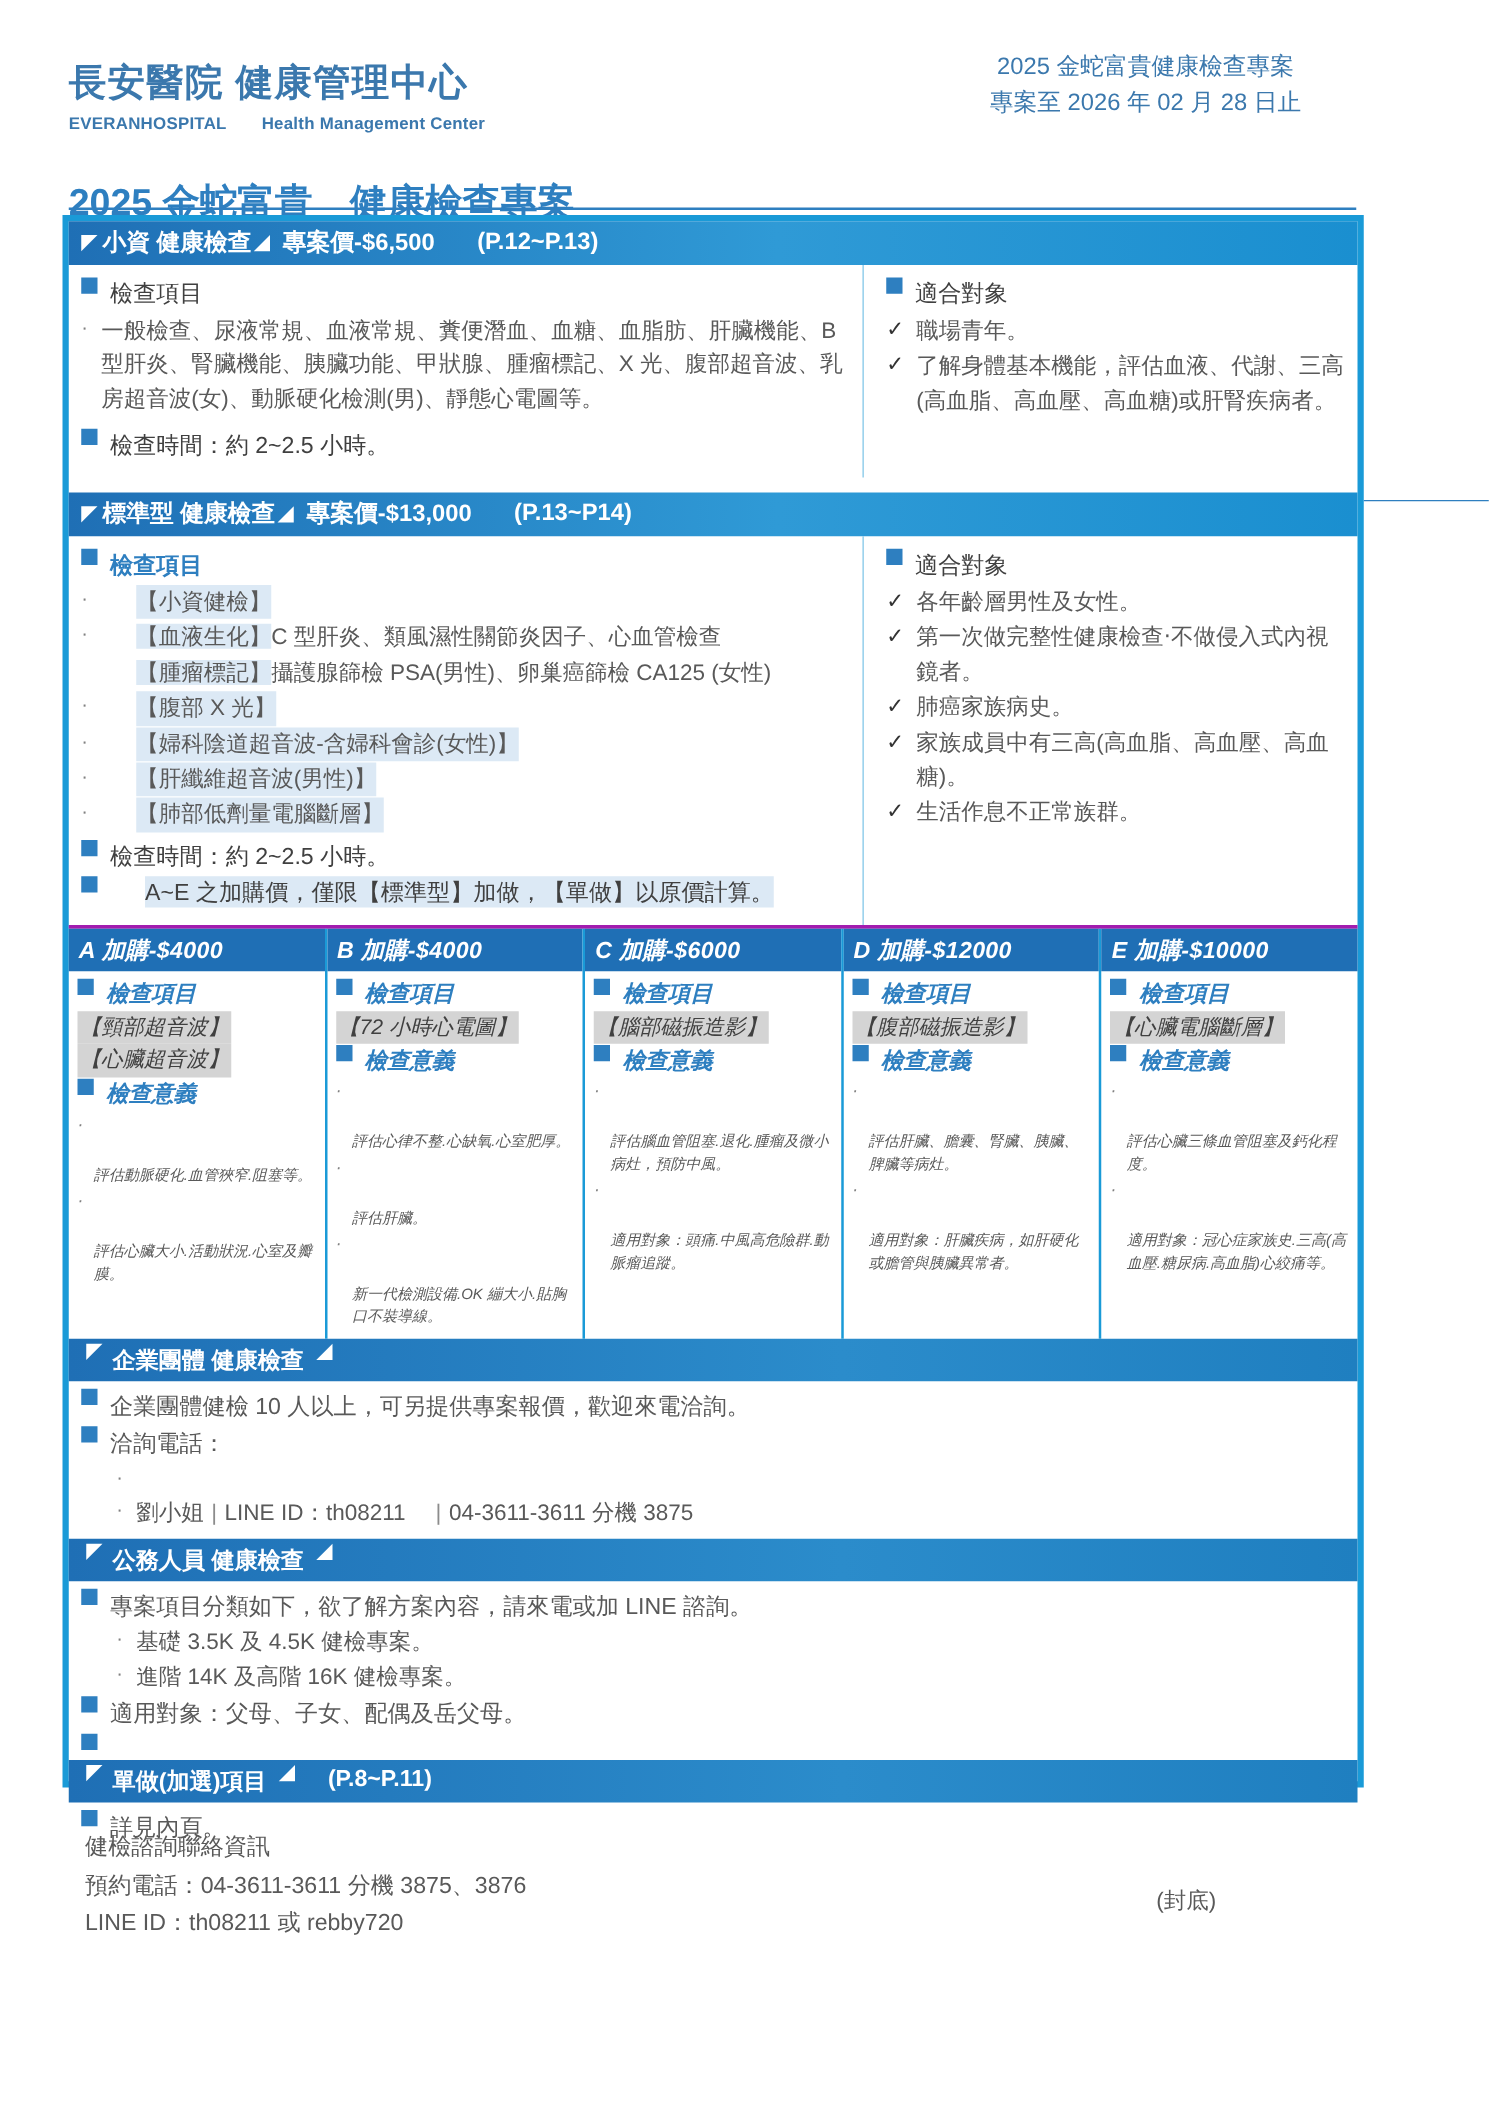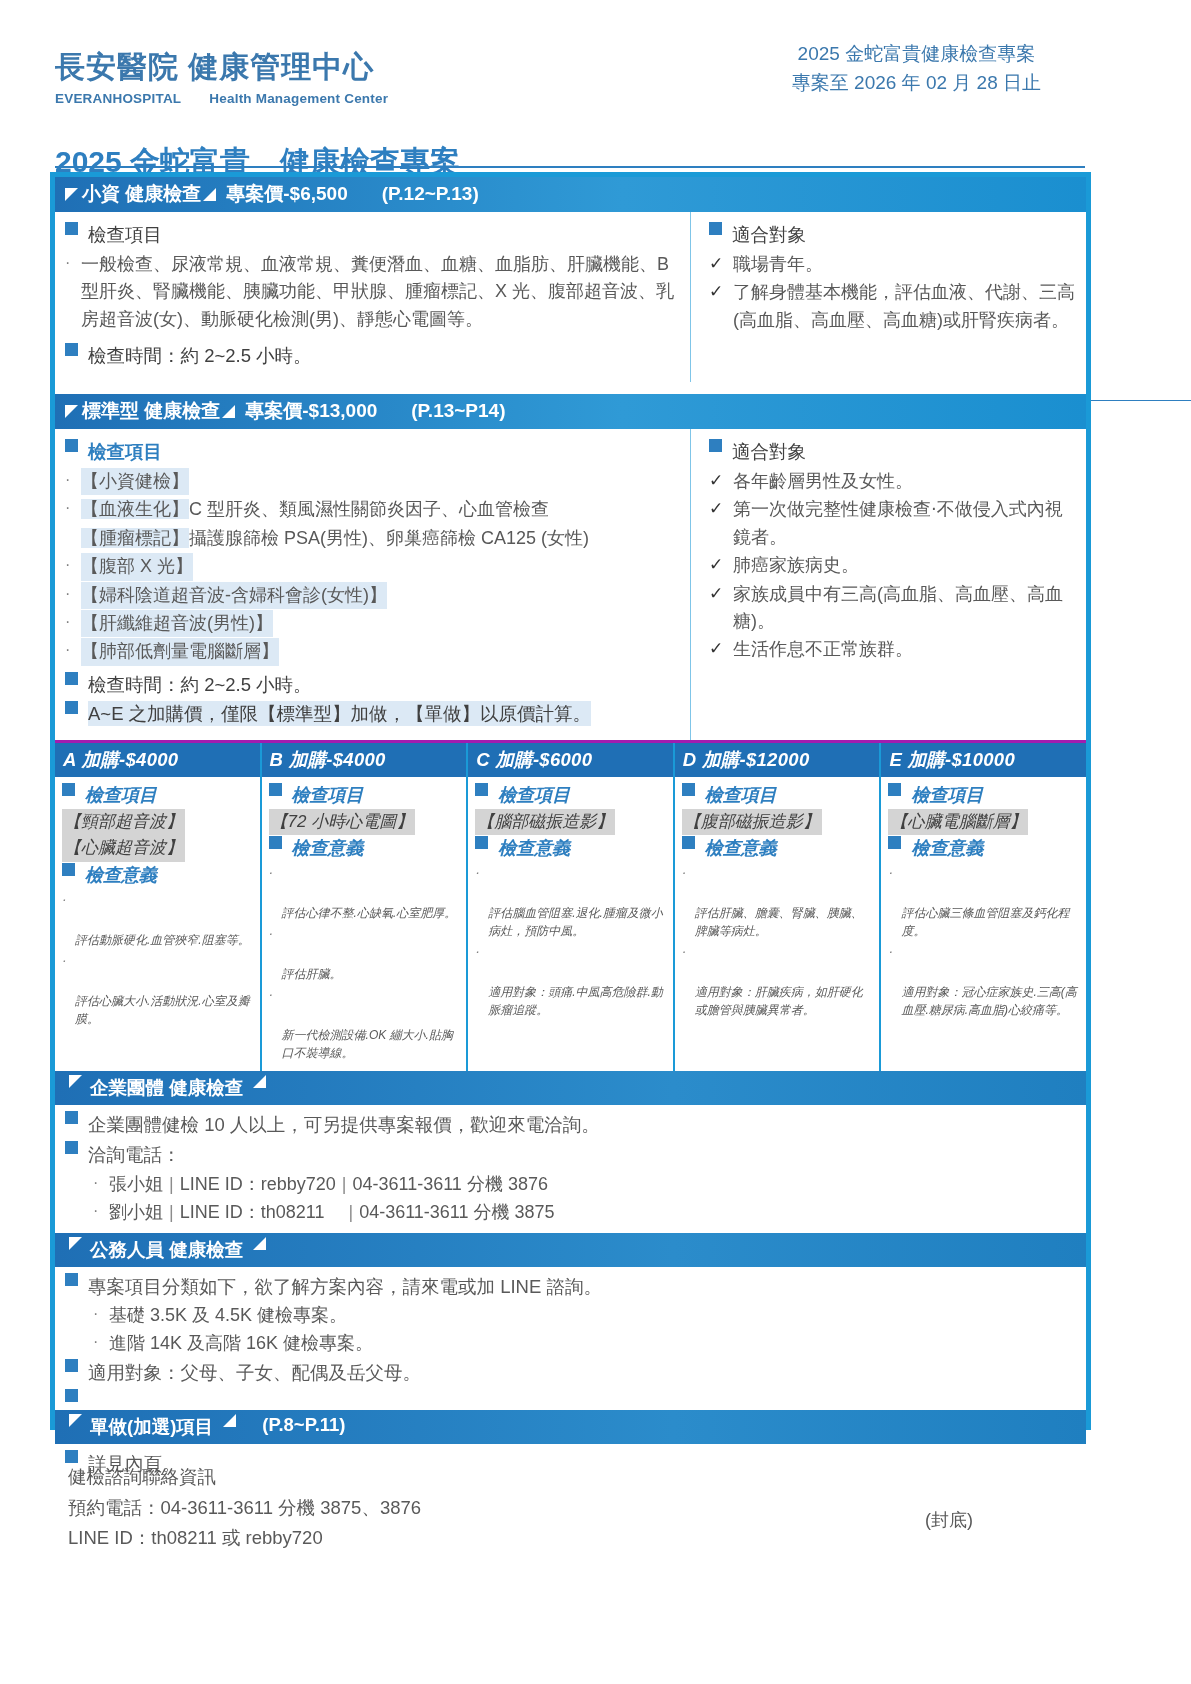--- a/index.html
+++ b/index.html
@@ -44,21 +44,21 @@
   .sq{display:inline-block;width:13px;height:13px;background:#2e7fc0;margin-right:10px;
       vertical-align:1px;flex:0 0 13px;}
   .row{display:flex;align-items:flex-start;margin:2px 0 4px 0;}
   .row .txt{font-size:18px;line-height:1.5;color:#595959;}
   .h-item{font-size:18.5px;color:#404040;font-weight:normal;}
   .h-item.blue{color:#2e7fc0;font-weight:bold;}
   .dot{flex:0 0 16px;color:#808080;font-size:16px;line-height:1.55;text-align:left;}
   .chk{flex:0 0 24px;color:#333;font-size:17px;line-height:1.5;}
   .bul{display:flex;align-items:flex-start;margin:1px 0;}
   .bul .body{font-size:18px;line-height:1.52;color:#595959;}
-  .hl{background:#dce9f5;}
+  .hl{background:#dce9f5;margin-left:28px;}
   .hl-g{background:#d4d4d4;}
 
   
   .opts{display:flex;border-top:3px solid #a21caf;font-style:italic;}
   .opt{flex:1 1 0;border-left:2px solid #1a9ad7;min-width:0;}
   .opt:first-child{border-left:none;}
   .opt-hd{background:#1f6fb5;color:#fff;font-size:18.5px;font-weight:bold;
           padding:4px 0 5px 8px;letter-spacing:.3px;}
   .opt-bd{padding:5px 6px 8px 7px;min-height:250px;box-sizing:border-box;}
   .opt-bd .row{margin:1px 0 2px 0;}
@@ -364,21 +364,20 @@
       <div class="row">
         <span class="sq"></span>
         <span class="txt">企業團體健檢 10 人以上，可另提供專案報價，歡迎來電洽詢。</span>
       </div>
       <div class="row">
         <span class="sq"></span>
         <span class="txt">洽詢電話：</span>
       </div>
       <div class="sub">
         <span class="dot">·</span>
-        <span class="body"><span>張小姐</span><span class="pipe">|</span><span>LINE ID：rebby720</span><span class="pipe">|</span><span>04-3611-3611 分機 3876</span></span>
       </div>
       <div class="sub">
         <span class="dot">·</span>
         <span class="body"><span>劉小姐</span><span class="pipe">|</span><span>LINE ID：th08211</span><span class="pipe">　|</span><span>04-3611-3611 分機 3875</span></span>
       </div>
     </div>
 
     <div class="lowbar">
       <span class="tri-l"></span>
       <span>公務人員 健康檢查</span>

